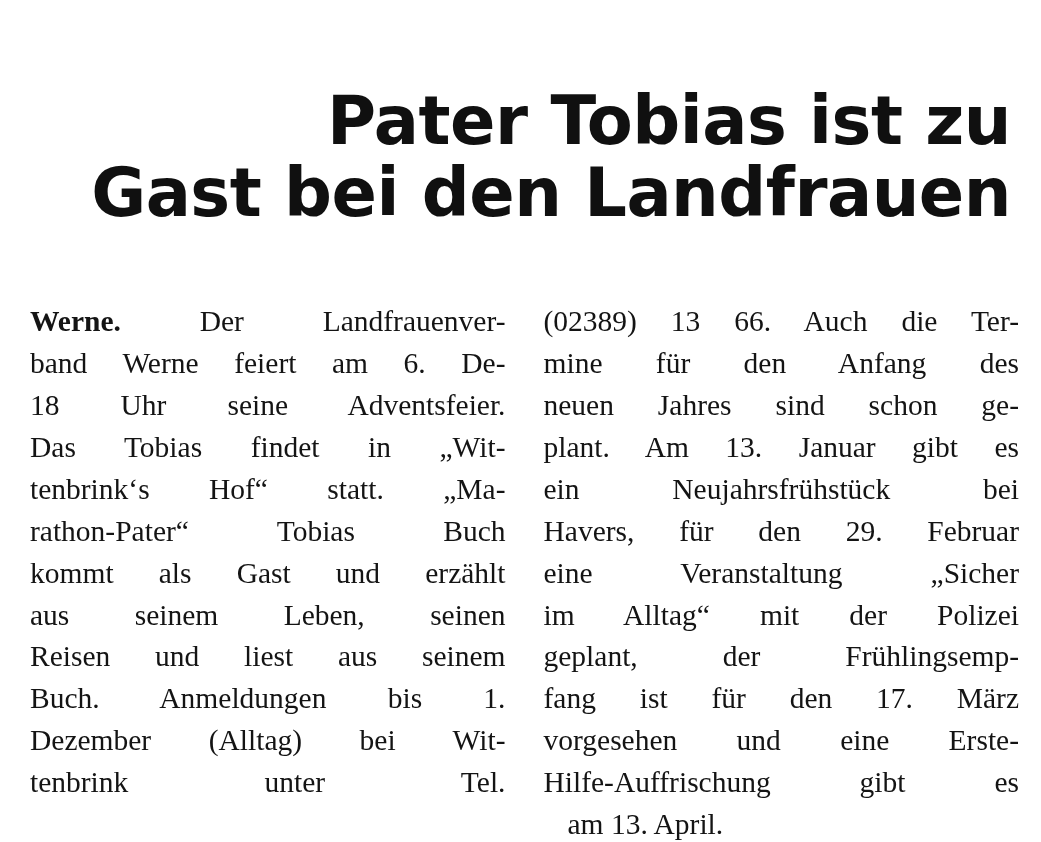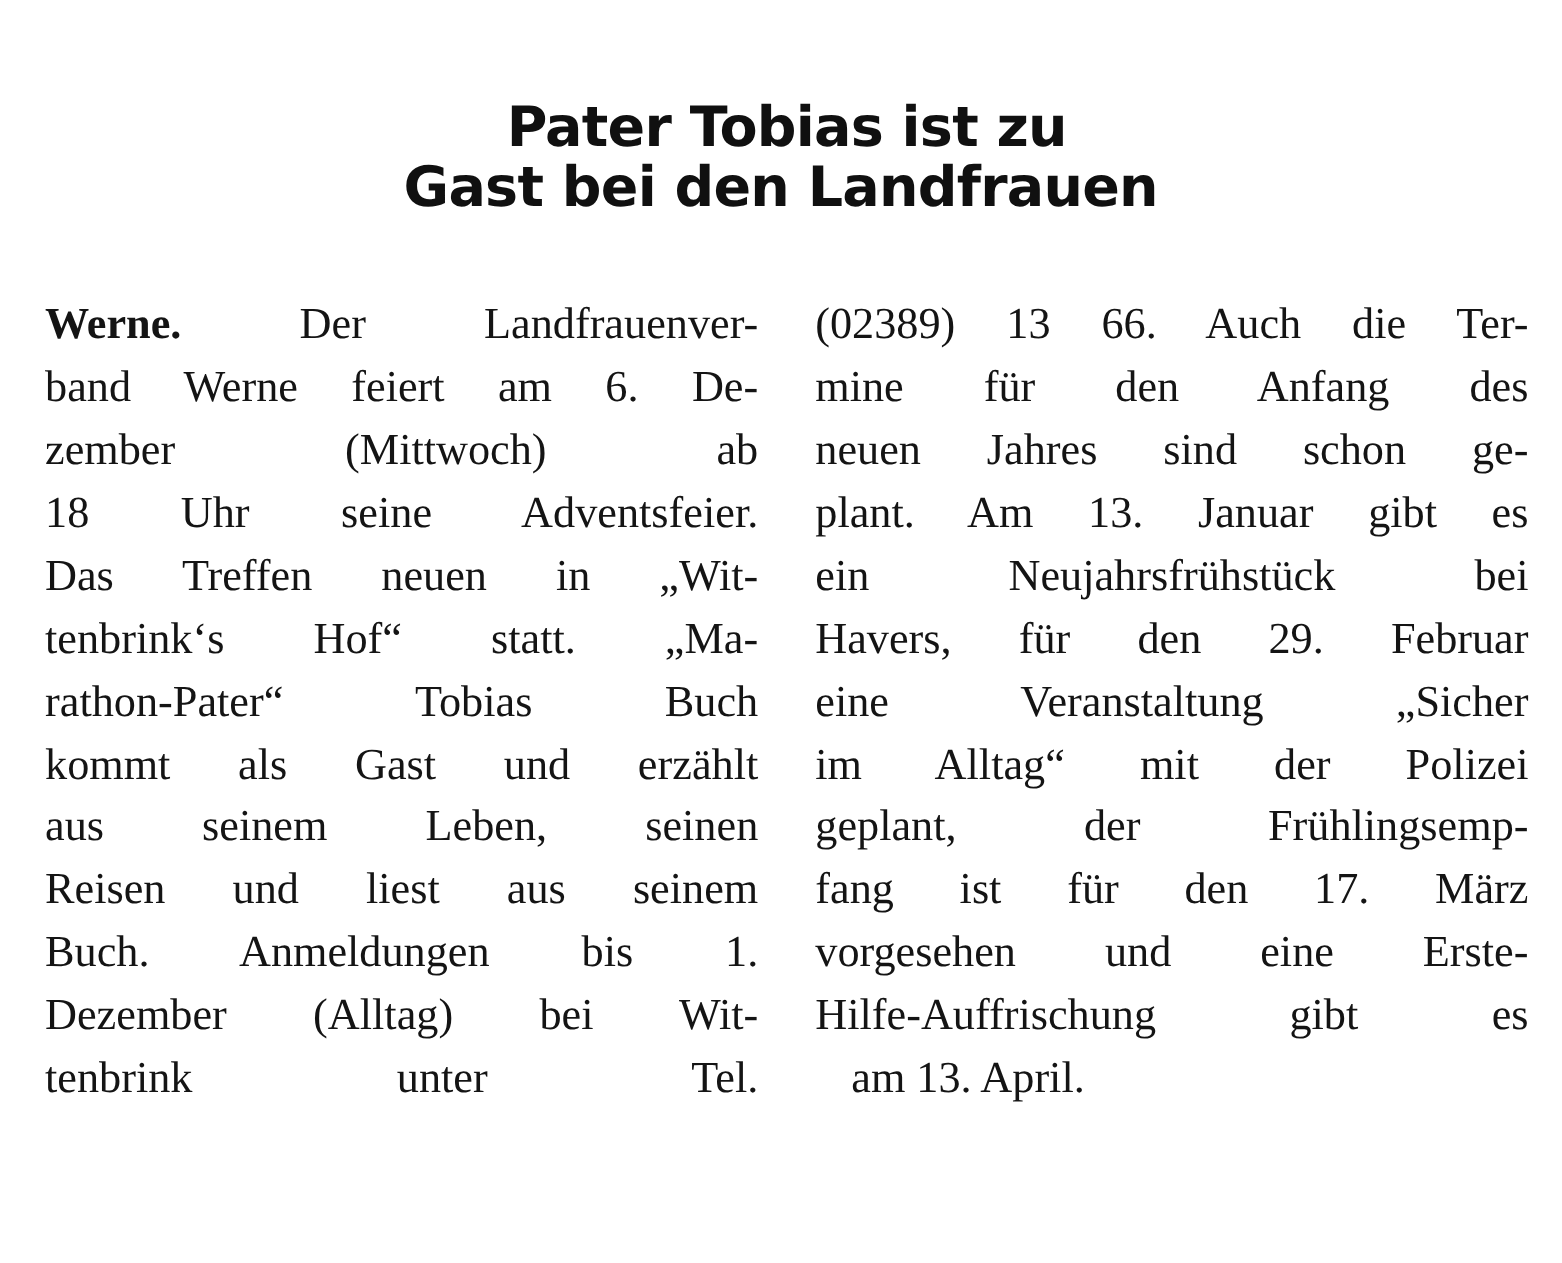--- a/index.html
+++ b/index.html
@@ -16,23 +16,23 @@
   }
   .page {
     position: relative;
     width: 1041px;
     height: 842px;
     box-sizing: border-box;
   }
   .headline {
     font-family: "DejaVu Sans", sans-serif;
     font-weight: bold;
-    font-size: 37px;
+    font-size: 67px;
     line-height: 1.08;
-    text-align: center;
+    text-align: right;
     letter-spacing: -0.5px;
     color: #101010;
     padding: 40px 30px 0 30px;
     box-sizing: border-box;
   }
   .headline .line {
     display: block;
     white-space: nowrap;
   }
   .headline .line1 {
@@ -80,23 +80,22 @@
     <span class="line line1">Pater Tobias ist zu</span>
     <span class="line line2">Gast bei den Landfrauen</span>
   </h1>
 
   <div class="columns">
 
     <div class="col">
       <p>
         <span class="jline"><b class="lead-in">Werne.</b> <span>Der Landfrauenver-</span></span>
         <span class="jline">band Werne feiert am 6. De-</span>
-        <span class="jline">zember (Mittwoch) ab</span>
         <span class="jline">18 Uhr seine Adventsfeier.</span>
-        <span class="jline">Das Treffen neuen in „Wit-</span>
+        <span class="jline">Das Tobias findet in „Wit-</span>
         <span class="jline">tenbrink‘s Hof“ statt. „Ma-</span>
         <span class="jline">rathon-Pater“ Tobias Buch</span>
         <span class="jline">kommt als Gast und erzählt</span>
         <span class="jline">aus seinem Leben, seinen</span>
         <span class="jline">Reisen und liest aus seinem</span>
         <span class="jline">Buch. Anmeldungen bis 1.</span>
         <span class="jline">Dezember (Alltag) bei Wit-</span>
         <span class="jline">tenbrink unter Tel.</span>
       </p>
     </div>

